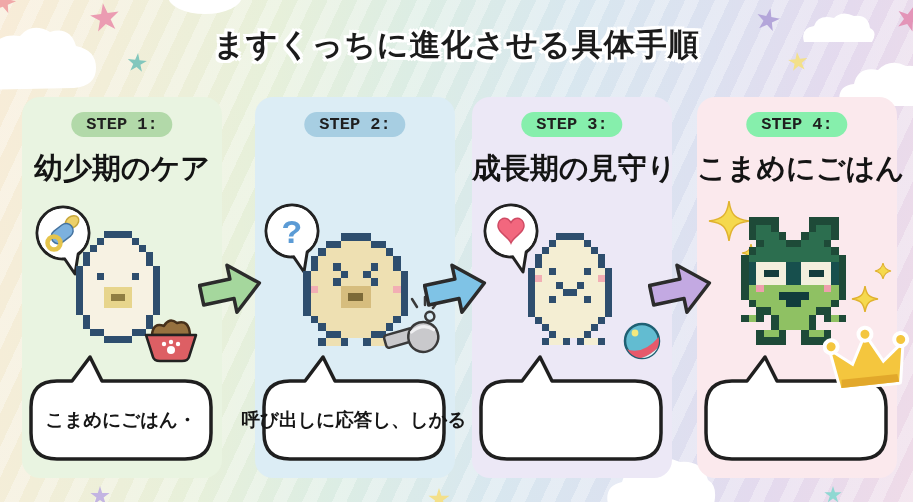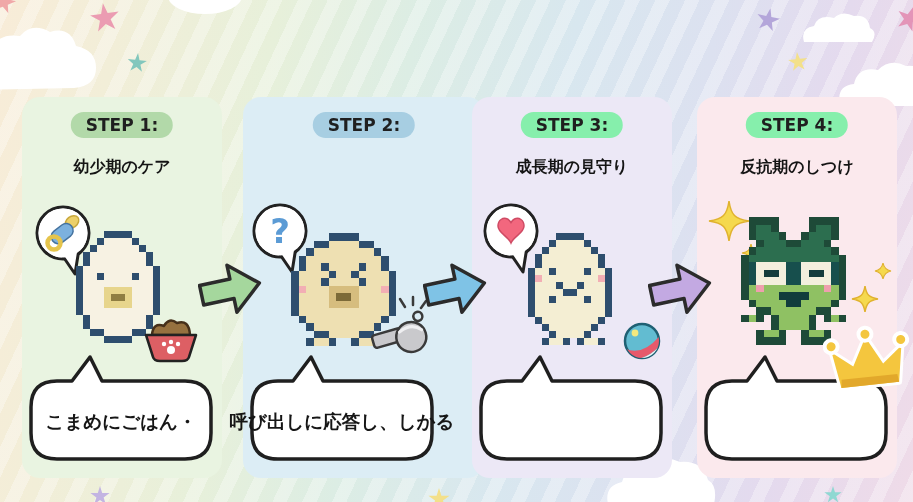--- a/index.html
+++ b/index.html
@@ -10,28 +10,28 @@
       repeating-linear-gradient(115deg, rgba(255,255,255,.32) 0 13px, rgba(255,255,255,0) 13px 27px),
       linear-gradient(100deg,#f8ecd8 0%,#f2eed8 12%,#e7f0da 28%,#dcede4 42%,#d8e7ef 58%,#dce1f0 72%,#e4daee 85%,#efdbe8 100%);
   }
   .cloud{position:absolute;}
   .star{position:absolute;clip-path:polygon(50% 0%,61% 35%,98% 35%,68% 57%,79% 91%,50% 70%,21% 91%,32% 57%,2% 35%,39% 35%);}
   .title{
     position:absolute;top:24px;left:0;width:100%;text-align:center;
     font-size:31px;font-weight:800;color:#1b1b1b;letter-spacing:1px;
     text-shadow:-3px -3px 0 #fff,3px -3px 0 #fff,-3px 3px 0 #fff,3px 3px 0 #fff,0 -3px 0 #fff,0 3px 0 #fff,-3px 0 0 #fff,3px 0 0 #fff;
   }
-  .panel{position:absolute;top:97px;width:200px;height:381px;border-radius:18px;z-index:1;}
+  .panel{position:absolute;top:97px;width:200px;height:381px;border-radius:18px;z-index:1;font-family:Liberation Mono, monospace;}
   .panel .badge{
     position:absolute;top:15px;left:50%;transform:translateX(-50%);
     padding:3px 15px;border-radius:17px;font-size:17px;font-weight:800;color:#1f1f1f;white-space:nowrap;
   }
   .panel .heading{
     position:absolute;top:52px;left:0;width:100%;text-align:center;
-    font-size:16px;font-weight:800;color:#141414;white-space:nowrap;margin-top:8px;
+    font-size:29px;font-weight:800;color:#141414;white-space:nowrap;
   }
   .minibubble{position:absolute;}
   .pixchar{position:absolute;line-height:0;}
   .accessory{position:absolute;line-height:0;}
   .bigbubble{position:absolute;left:6px;top:256px;width:186px;height:110px;}
   .bigbubble .btext{
     position:absolute;left:6px;right:6px;top:32px;bottom:4px;
     display:flex;align-items:center;justify-content:center;
     font-size:18.5px;font-weight:800;color:#161616;line-height:1.35;white-space:nowrap;
   }
@@ -62,20 +62,21 @@
   <div class="star" style="left:90px;top:3px;width:30px;height:30px;background:#eb9cb2;transform:rotate(-8deg)"></div>
   <div class="star" style="left:-8px;top:-10px;width:24px;height:24px;background:#f0a8a8;transform:rotate(14deg)"></div>
   <div class="star" style="left:127px;top:53px;width:20px;height:20px;background:#82c7bd;transform:rotate(6deg)"></div>
   <div class="star" style="left:756px;top:8px;width:24px;height:24px;background:#b4a6da;transform:rotate(12deg)"></div>
   <div class="star" style="left:788px;top:52px;width:20px;height:20px;background:#f3e08a;transform:rotate(-6deg)"></div>
   <div class="star" style="left:896px;top:6px;width:26px;height:26px;background:#e394b8;transform:rotate(20deg)"></div>
   <div class="star" style="left:90px;top:486px;width:20px;height:20px;background:#c3b4e2"></div>
   <div class="star" style="left:428px;top:488px;width:22px;height:22px;background:#f3e08a"></div>
   <div class="star" style="left:824px;top:486px;width:18px;height:18px;background:#8fd8d2"></div>
 
+  <div class="title">ますくっちに進化させる具体手順</div>
 
   <div class="panel" style="left: 22px; background: rgb(233, 244, 225);">
     <div class="badge" style="background: rgb(178, 217, 169);">STEP 1:</div>
     <div class="heading">幼少期のケア</div>
 
     <svg class="minibubble" style="left:8px;top:106px" width="70" height="76" viewBox="0 0 70 76">
       <circle cx="33" cy="30" r="26" fill="#fff" stroke="#222" stroke-width="3"></circle>
       <path d="M32,52 L45,71 L49,46 Z" fill="#fff" stroke="#222" stroke-width="3" stroke-linejoin="round"></path>
       <circle cx="33" cy="30" r="24.5" fill="#fff"></circle>
       <g transform="translate(33,30)">
@@ -158,21 +159,21 @@
     <div class="bigbubble">
       <svg width="186" height="110" viewBox="0 0 186 110">
         <path d="M44,28 L62,4 L74,28 L157,28 Q183,28 183,54 L183,80 Q183,106 157,106 L29,106 Q3,106 3,80 L3,54 Q3,28 29,28 Z" fill="#fff" stroke="#1f1f1f" stroke-width="3.5" stroke-linejoin="round"></path>
       </svg>
       <div class="btext">
         <span>こまめにごはん・</span>
       </div>
     </div>
   </div>
 
-  <div class="panel" style="left: 243px; background: rgb(220, 237, 245); padding-left: 42px;">
+  <div class="panel" style="left: 255px; background: rgb(220, 237, 245);">
     <div class="badge" style="background: rgb(167, 206, 226);">STEP 2:</div>
 
     <svg class="minibubble" style="left:4px;top:104px" width="70" height="76" viewBox="0 0 70 76">
       <circle cx="33" cy="30" r="26" fill="#fff" stroke="#222" stroke-width="3"></circle>
       <path d="M32,52 L45,71 L49,46 Z" fill="#fff" stroke="#222" stroke-width="3" stroke-linejoin="round"></path>
       <circle cx="33" cy="30" r="24.5" fill="#fff"></circle>
       <text x="33" y="42" text-anchor="middle" font-size="34" font-weight="800" fill="#5b9bd5">?</text>
     </svg>
 
     <div class="pixchar" style="left:48px;top:136px"><svg width="105" height="112.5" shape-rendering="crispEdges">
@@ -366,21 +367,21 @@
 
     <div class="bigbubble">
       <svg width="186" height="110" viewBox="0 0 186 110">
         <path d="M44,28 L62,4 L74,28 L157,28 Q183,28 183,54 L183,80 Q183,106 157,106 L29,106 Q3,106 3,80 L3,54 Q3,28 29,28 Z" fill="#fff" stroke="#1f1f1f" stroke-width="3.5" stroke-linejoin="round"></path>
       </svg>
     </div>
   </div>
 
   <div class="panel" style="left: 697px; background: rgb(251, 233, 237);">
     <div class="badge" style="background: #86efac;">STEP 4:</div>
-    <div class="heading">反抗期のしつけ</div>
+    <div class="heading">こまめにごはん</div>
 
     <svg class="sparkle" style="left:6px;top:100px" width="64" height="72" viewBox="0 0 64 72">
       <path transform="translate(26,24)" d="M0,-20 C2,-6 6,-2 20,0 C6,2 2,6 0,20 C-2,6 -6,2 -20,0 C-6,-2 -2,-6 0,-20 Z" fill="#f5d94e" stroke="#e0b22e" stroke-width="1.5"></path>
       <path transform="translate(48,56)" d="M0,-9 C1,-3 3,-1 9,0 C3,1 1,3 0,9 C-1,3 -3,1 -9,0 C-3,-1 -1,-3 0,-9 Z" fill="#f5d94e" stroke="#e0b22e" stroke-width="1.2"></path>
     </svg>
     <svg class="sparkle" style="left:148px;top:160px" width="52" height="62" viewBox="0 0 52 62">
       <path transform="translate(38,14)" d="M0,-8 C1,-3 3,-1 8,0 C3,1 1,3 0,8 C-1,3 -3,1 -8,0 C-3,-1 -1,-3 0,-8 Z" fill="#f5d94e" stroke="#e0b22e" stroke-width="1.2"></path>
       <path transform="translate(20,42)" d="M0,-13 C1.5,-4 4,-1.5 13,0 C4,1.5 1.5,4 0,13 C-1.5,4 -4,1.5 -13,0 C-4,-1.5 -1.5,-4 0,-13 Z" fill="#f5d94e" stroke="#e0b22e" stroke-width="1.5"></path>
     </svg>
 

